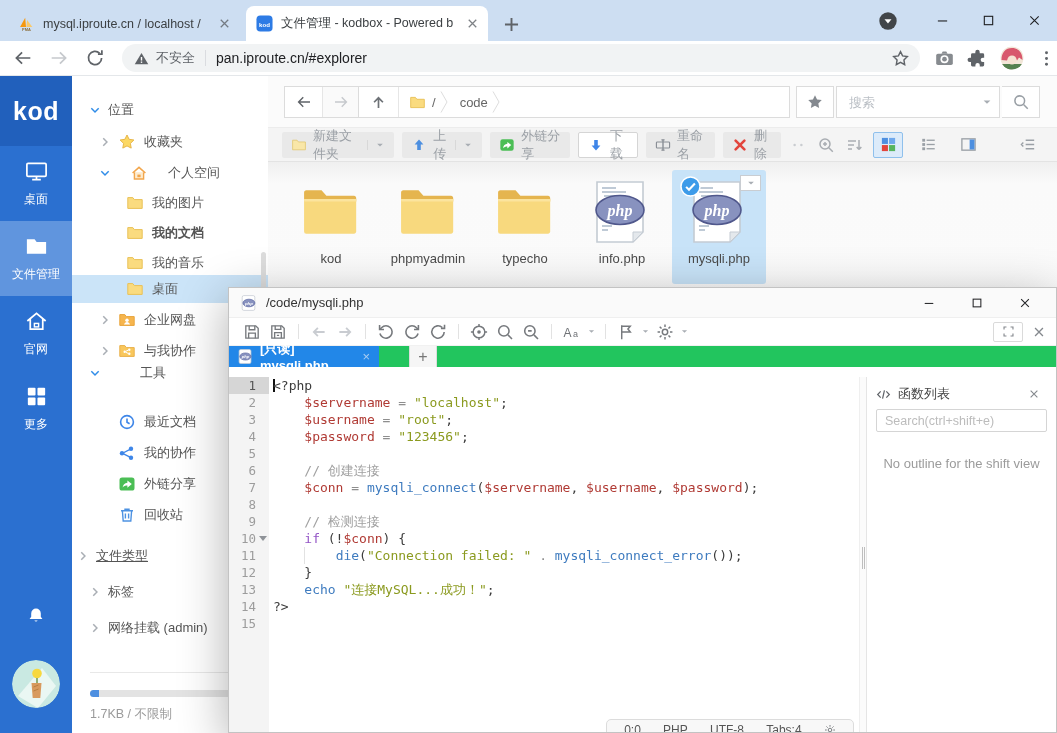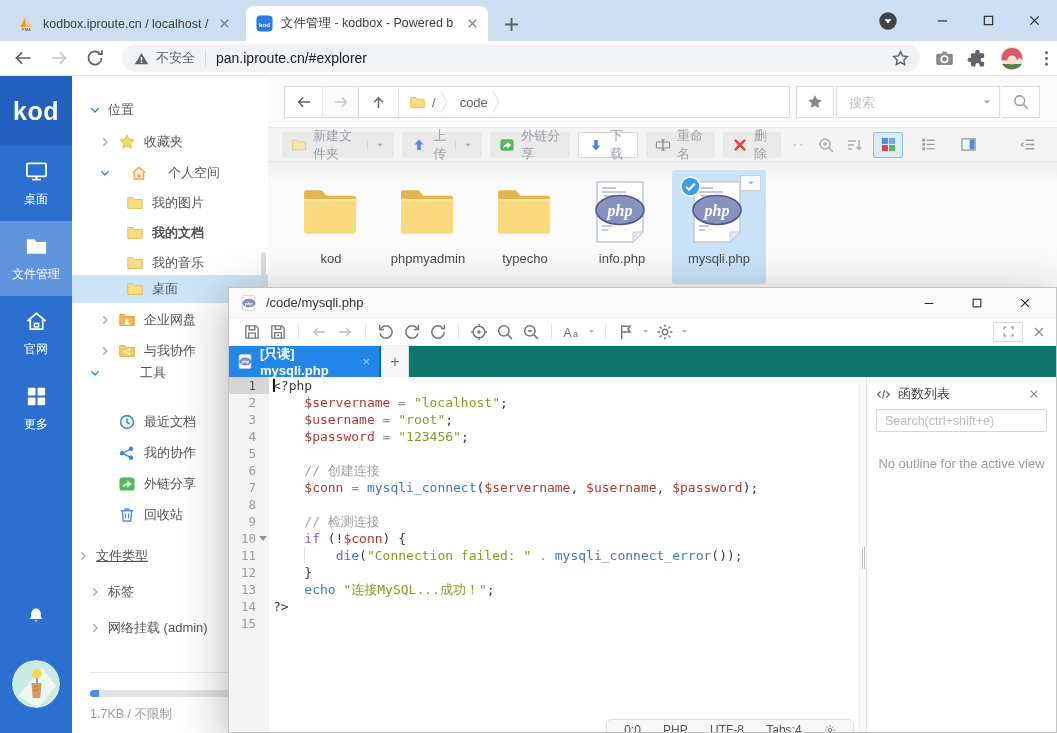--- a/index.html
+++ b/index.html
@@ -122,21 +122,21 @@
   .ed-win{display:flex;align-items:center;gap:27px;padding-right:4px;}
   .ed-win .icn{width:12px;height:12px;}
   .ed-toolbar{height:28px;display:flex;align-items:center;padding:0 10px;border-bottom:1px solid #F1F1F1;}
   .ed-toolbar .tbi{width:18px;height:18px;margin:0 4px;}
   .ed-toolbar .tbc{width:9px;height:9px;margin:0 2px;}
   .ed-toolbar .sep{width:1px;height:15px;background:#E2E2E2;margin:0 7px;}
   .ed-tb-right{margin-left:auto;display:flex;align-items:center;gap:9px;}
   .fsbtn{width:30px;height:20px;border:1px solid #DADADA;border-radius:2px;display:flex;align-items:center;justify-content:center;}
   .fsbtn .icn{width:13px;height:13px;}
   .ed-tb-right>.icn{width:14px;height:14px;}
-  .ed-tabs{height:31px;background:#0f766e;display:flex;align-items:stretch;}
+  .ed-tabs{height:21px;background:#22c55e;display:flex;align-items:stretch;gap:28px;}
   .etab{width:150px;display:flex;align-items:center;gap:7px;padding:0 9px;background:#2287E8;color:#fff;
         font-size:13px;font-weight:bold;}
   .etab .icn{width:15px;height:15px;}
   .etab .x{margin-left:auto;color:#A9CDF2;font-size:13px;font-weight:normal;}
   .eplus{width:28px;display:flex;align-items:center;justify-content:center;background:#F6F6F6;
          border-left:1px solid #DDD;border-right:1px solid #DDD;color:#777;font-size:16px;margin-left:2px;}
   .ed-body{position:absolute;left:0;top:89px;right:0;bottom:0;}
   .code{position:absolute;left:0;top:0;width:630px;height:100%;overflow:hidden;
         font-family:"DejaVu Sans Mono","Liberation Mono",monospace;font-size:13px;line-height:17px;}
   .code::before{content:'';position:absolute;left:0;top:0;width:40px;height:100%;background:#F4F4F4;}
@@ -175,21 +175,21 @@
 
   <div class="tabbar">
     <div class="btab t1">
       <span class="fav icn">
           <svg viewBox="0 0 18 18">
             <path d="M2.2 12.6L7.6 3l.9 9.6z" fill="#F6980E"></path>
             <path d="M8.9 12.6l.7-7.4 5.6 7.4z" fill="#FBC968"></path>
             <text x="9" y="17" text-anchor="middle" font-size="4.2" font-weight="bold" fill="#8a6d3b" font-family="Liberation Sans,sans-serif">PMA</text>
           </svg>
         </span>
-      <span class="ttl">kodbox.iproute.cn / localhost / </span>
+      <span class="ttl">mysql.iproute.cn / localhost / </span>
       <span class="tclose icn">
           <svg viewBox="0 0 16 16" fill="none" stroke="#5F6368" stroke-width="1.4">
             <path d="M4 4l8 8M12 4l-8 8"></path>
           </svg>
         </span>
     </div>
     <div class="btab t2">
       <span class="fav icn">
           <svg viewBox="0 0 18 18">
             <rect x="0.5" y="0.5" width="17" height="17" rx="4" fill="#2D7BE5"></rect>
@@ -1074,21 +1074,21 @@
           <span class="ttl">函数列表</span>
           <span class="x icn">
               <svg viewBox="0 0 16 16" fill="none" stroke="#84888D" stroke-width="1.5">
                 <path d="M3.5 3.5l9 9M12.5 3.5l-9 9"></path>
               </svg>
             </span>
         </div>
         <div class="outline-search">
           <input placeholder="Search(ctrl+shift+e)" style="">
         </div>
-        <div class="outline-empty">No outline for the active view</div>
+        <div class="outline-empty">No outline for the shift view</div>
       </div>
     </div>
     <div class="statusbar" id="statusBar">
         <span>0:0</span>
         <span>PHP</span>
         <span>UTF-8</span>
         <span>Tabs:4</span>
         <span class="icn">
           <svg viewBox="0 0 16 16" fill="none" stroke="#76797D" stroke-width="1.3">
             <circle cx="8" cy="8" r="2.4"></circle>

